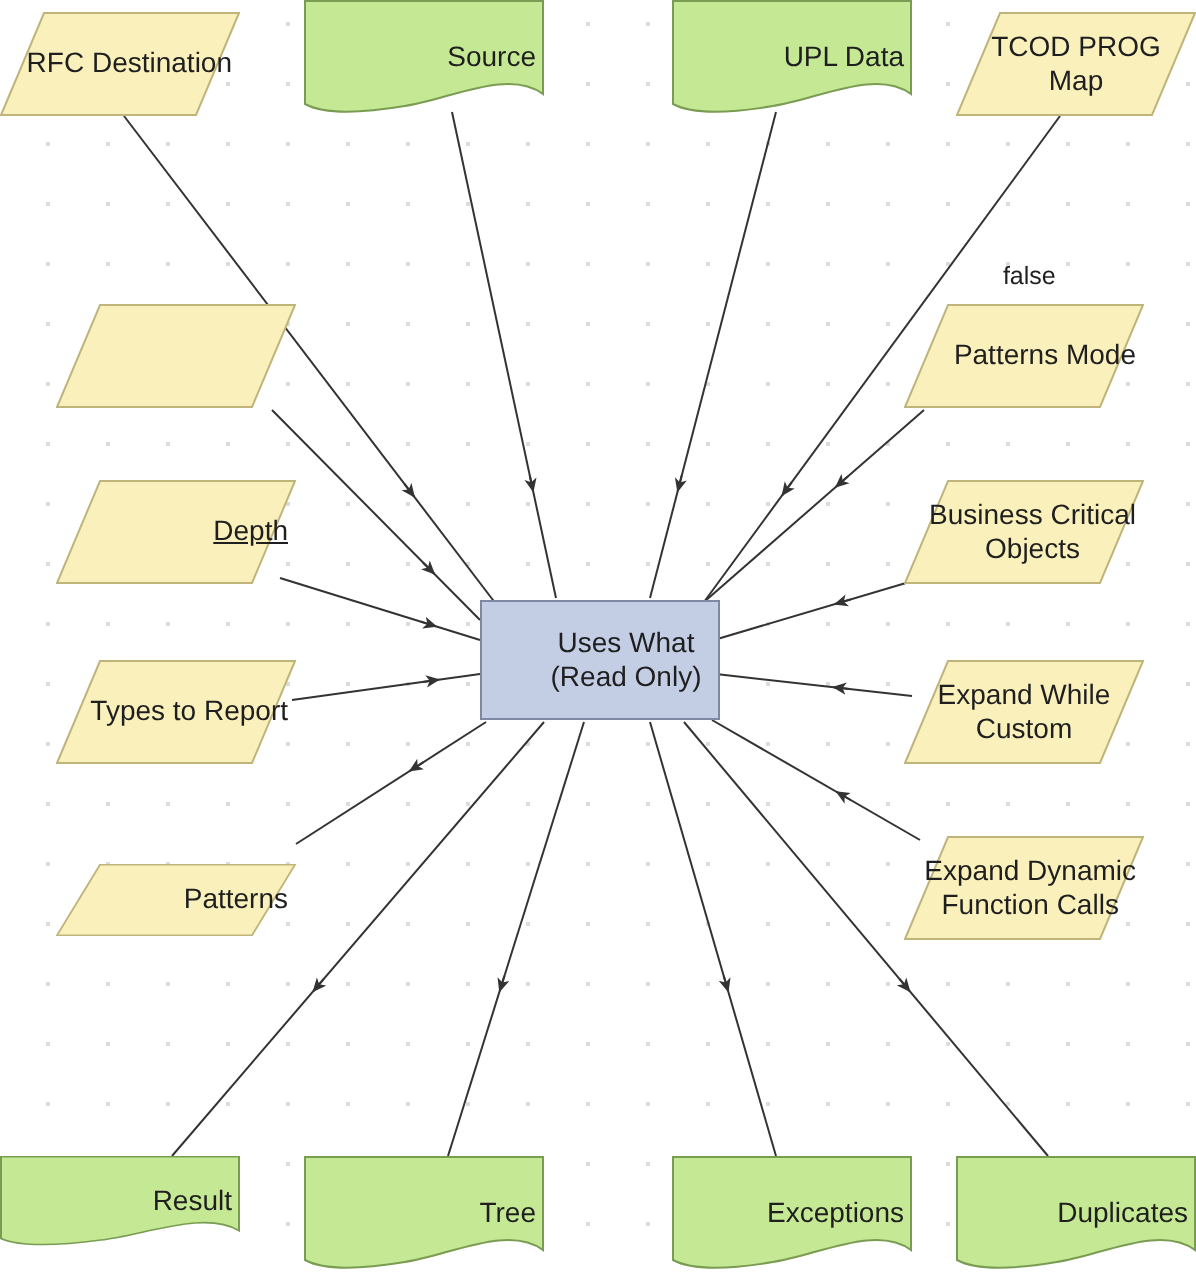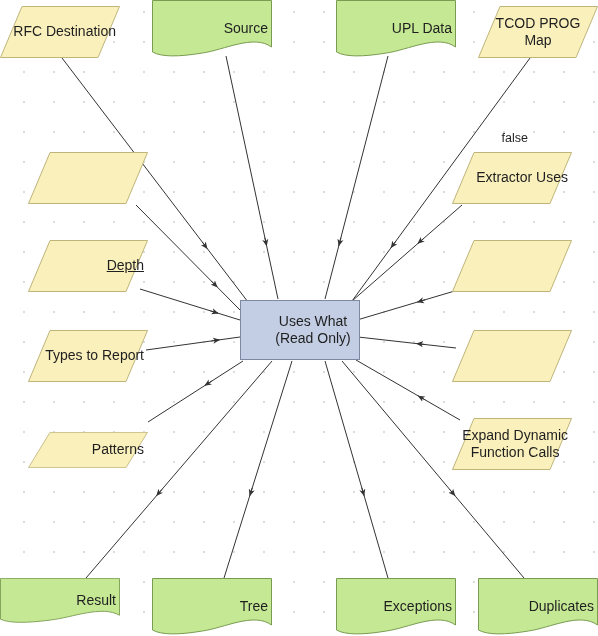--- a/index.html
+++ b/index.html
@@ -158,31 +158,34 @@
       <div class="node" style="left: 28px; top: 432px; width: 120px; height: 36px;">
         <svg class="shape" viewBox="0 0 120 52" preserveAspectRatio="none">
           <path d="M 22 0.5 L 119.5 0.5 L 98 51.5 L 0.5 51.5 Z" fill="#faf0bc" stroke="#bfb47a" stroke-width="1"></path>
         </svg>
         <span class="label">Patterns</span>
       </div>
       <div class="node" style="left: 452px; top: 152px; width: 120px; height: 52px;">
         <svg class="shape" viewBox="0 0 120 52" preserveAspectRatio="none">
           <path d="M 22 0.5 L 119.5 0.5 L 98 51.5 L 0.5 51.5 Z" fill="#faf0bc" stroke="#bfb47a" stroke-width="1"></path>
         </svg>
-        <span class="label">Extractor Uses</span>
+        <span class="label">Patterns Mode</span>
       </div>
       <div class="node" style="left: 452px; top: 240px; width: 120px; height: 52px;">
         <svg class="shape" viewBox="0 0 120 52" preserveAspectRatio="none">
           <path d="M 22 0.5 L 119.5 0.5 L 98 51.5 L 0.5 51.5 Z" fill="#faf0bc" stroke="#bfb47a" stroke-width="1"></path>
         </svg>
+        <span class="label">Business Critical
+Objects</span>
       </div>
       <div class="node" style="left: 452px; top: 330px; width: 120px; height: 52px;">
         <svg class="shape" viewBox="0 0 120 52" preserveAspectRatio="none">
           <path d="M 22 0.5 L 119.5 0.5 L 98 51.5 L 0.5 51.5 Z" fill="#faf0bc" stroke="#bfb47a" stroke-width="1"></path>
         </svg>
+        <span class="label">Expand While Custom</span>
       </div>
       <div class="node" style="left: 452px; top: 418px; width: 120px; height: 52px;">
         <svg class="shape" viewBox="0 0 120 52" preserveAspectRatio="none">
           <path d="M 22 0.5 L 119.5 0.5 L 98 51.5 L 0.5 51.5 Z" fill="#faf0bc" stroke="#bfb47a" stroke-width="1"></path>
         </svg>
         <span class="label">Expand Dynamic
 Function Calls</span>
       </div>
       <div class="node" style="left: 0px; top: 578px; width: 120px; height: 46px;">
         <svg class="shape" viewBox="0 0 120 58" preserveAspectRatio="none">

